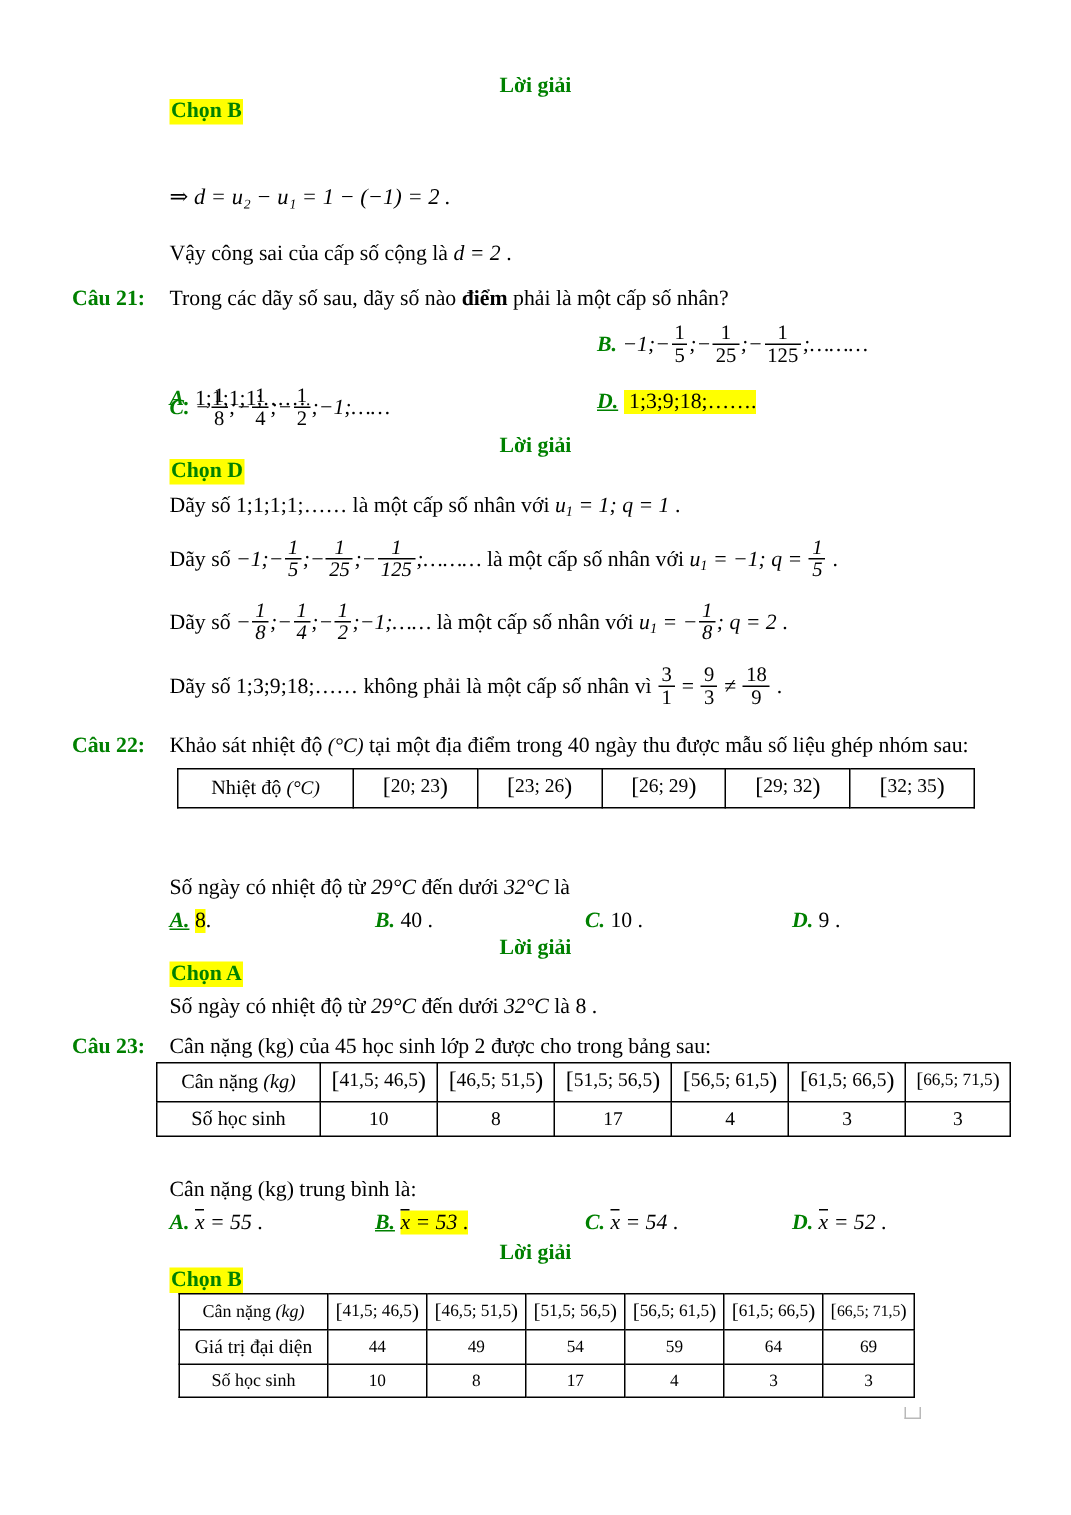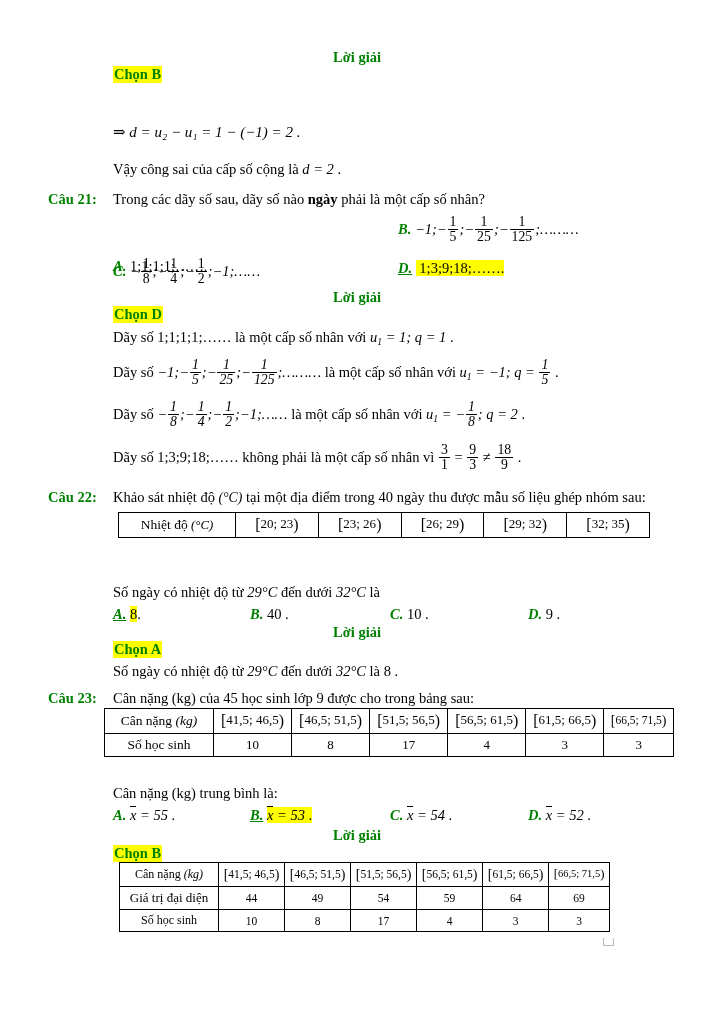--- a/index.html
+++ b/index.html
@@ -148,21 +148,21 @@
 
 
   <div class="abs body-line ital" style="left:113px; top:122px; font-size:15px;">⇒ d = u₂ − u₁ = 1 − (−1) = 2 .</div>
 
   <div class="abs body-line" style="left:113px; top:160px;">
     <span>Vậy công sai của cấp số cộng là </span><span class="ital">d = 2</span><span> .</span>
   </div>
 
   <div class="qlabel" style="top:191px;">Câu 21:</div>
   <div class="qtext" style="top:191px; white-space:nowrap;">
-    <span>Trong các dãy số sau, dãy số nào </span><span class="bold">ngày</span><span> phải là một cấp số nhân?</span>
+    <span>Trong các dãy số sau, dãy số nào </span><span class="bold">điểm</span><span> phải là một cấp số nhân?</span>
   </div>
 
   <div class="opt" style="left:113px; top:222px;margin-top:36px;">
     <span class="opt-letter">A.</span>
     <span>1;1;1;1;……<span style="font-size:0.8em">.</span></span>
   </div>
 
   <div class="opt" style="left:398px; top:215px;">
     <span class="opt-letter">B.</span>
     <span>
@@ -250,21 +250,21 @@
   <div class="abs" style="left:113px; top:641px;">
     <span class="chon">Chọn A</span>
   </div>
 
   <div class="abs body-line" style="left:113px; top:662px;">
     Số ngày có nhiệt độ từ <span class="ital">29°C</span> đến dưới <span class="ital">32°C</span> là 8 .
   </div>
 
   <div class="qlabel" style="top:690px;">Câu 23:</div>
   <div class="qtext" style="top:690px; white-space:nowrap;">
-    <span>Cân nặng (kg) của </span><span>45</span><span> học sinh lớp 9 được cho trong bảng sau:</span>
+    <span>Cân nặng (kg) của </span><span>45</span><span> học sinh lớp 2 được cho trong bảng sau:</span>
   </div>
 
   <table class="grid" style="left:104px; top:708px; width:570px;">
     <tbody>
         <tr>
       <td class="lbl" style="width:104px;">
         Cân nặng <span class="ital">(kg)</span>
       </td>
       <td class="hdr"><span class="interval"><span class="br">[</span>41,5; 46,5<span class="br">)</span></span></td>
       <td class="hdr"><span class="interval"><span class="br">[</span>46,5; 51,5<span class="br">)</span></span></td>

